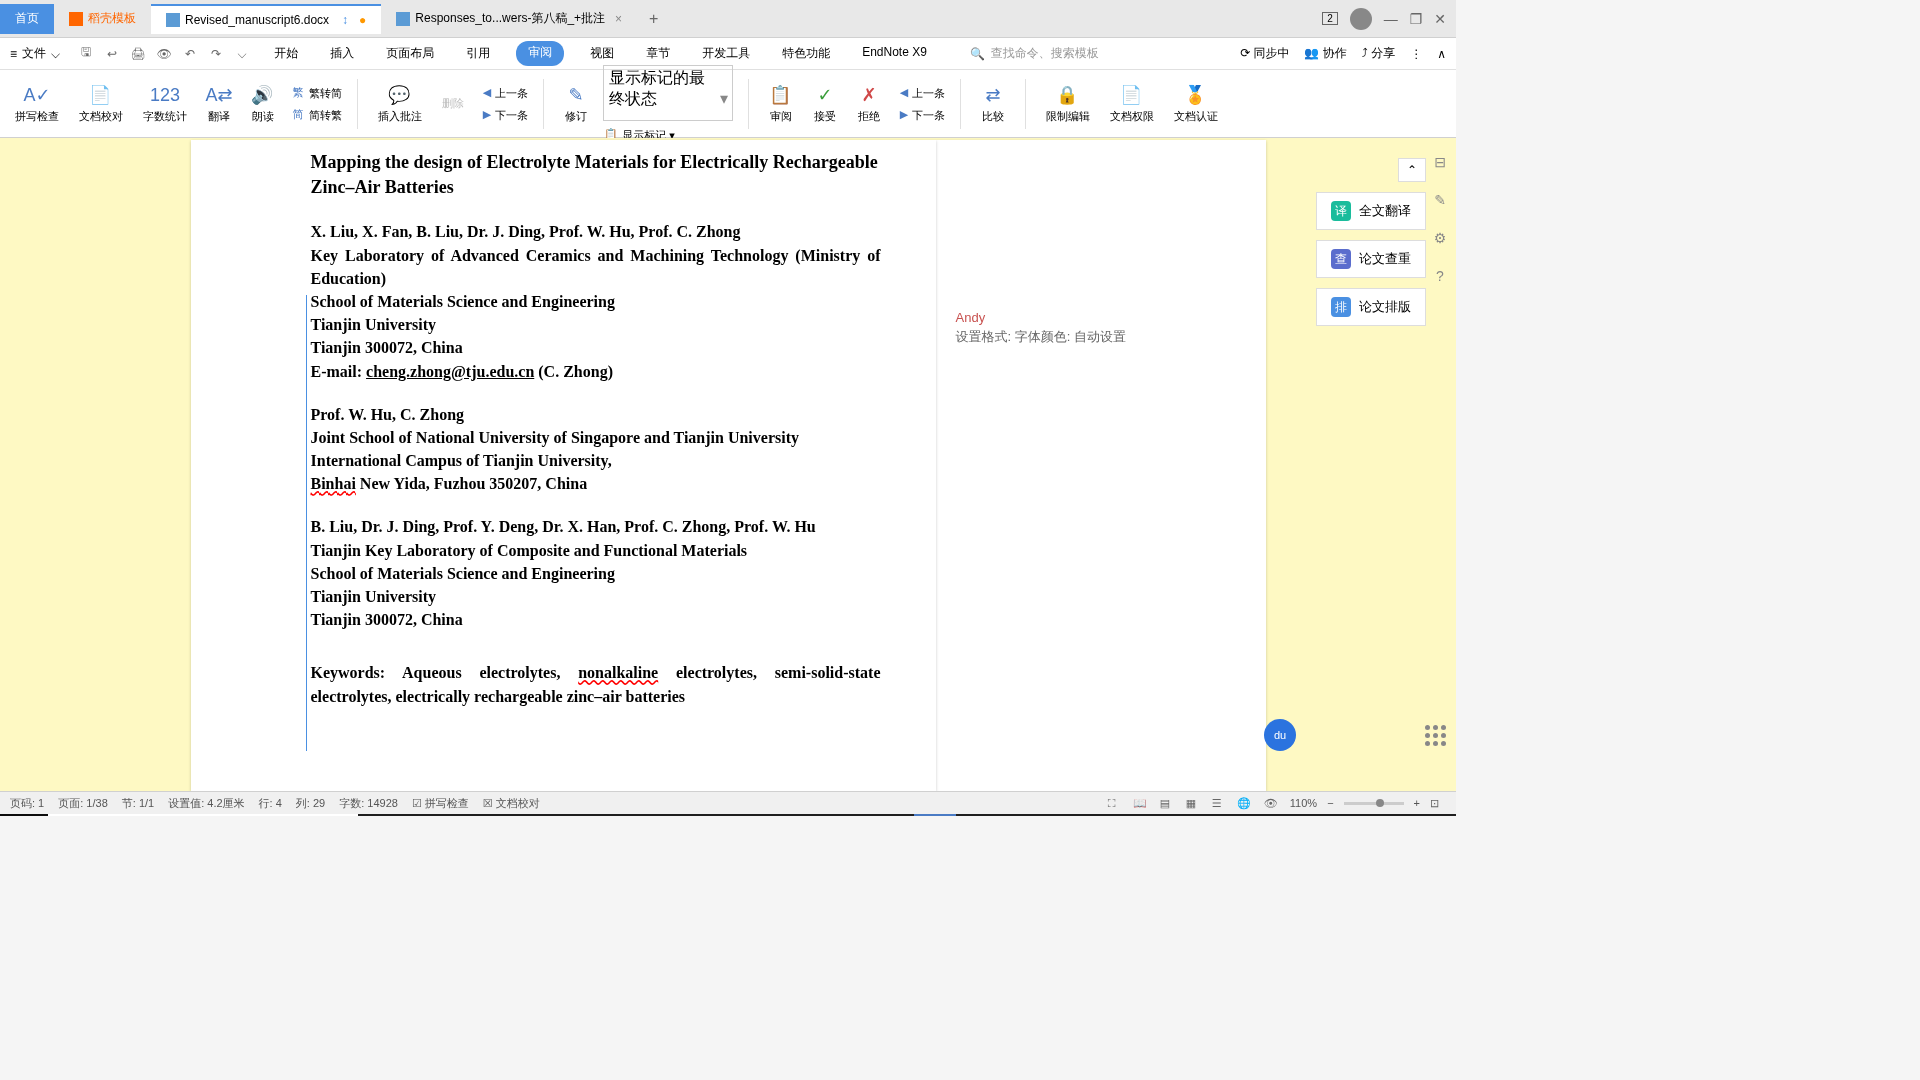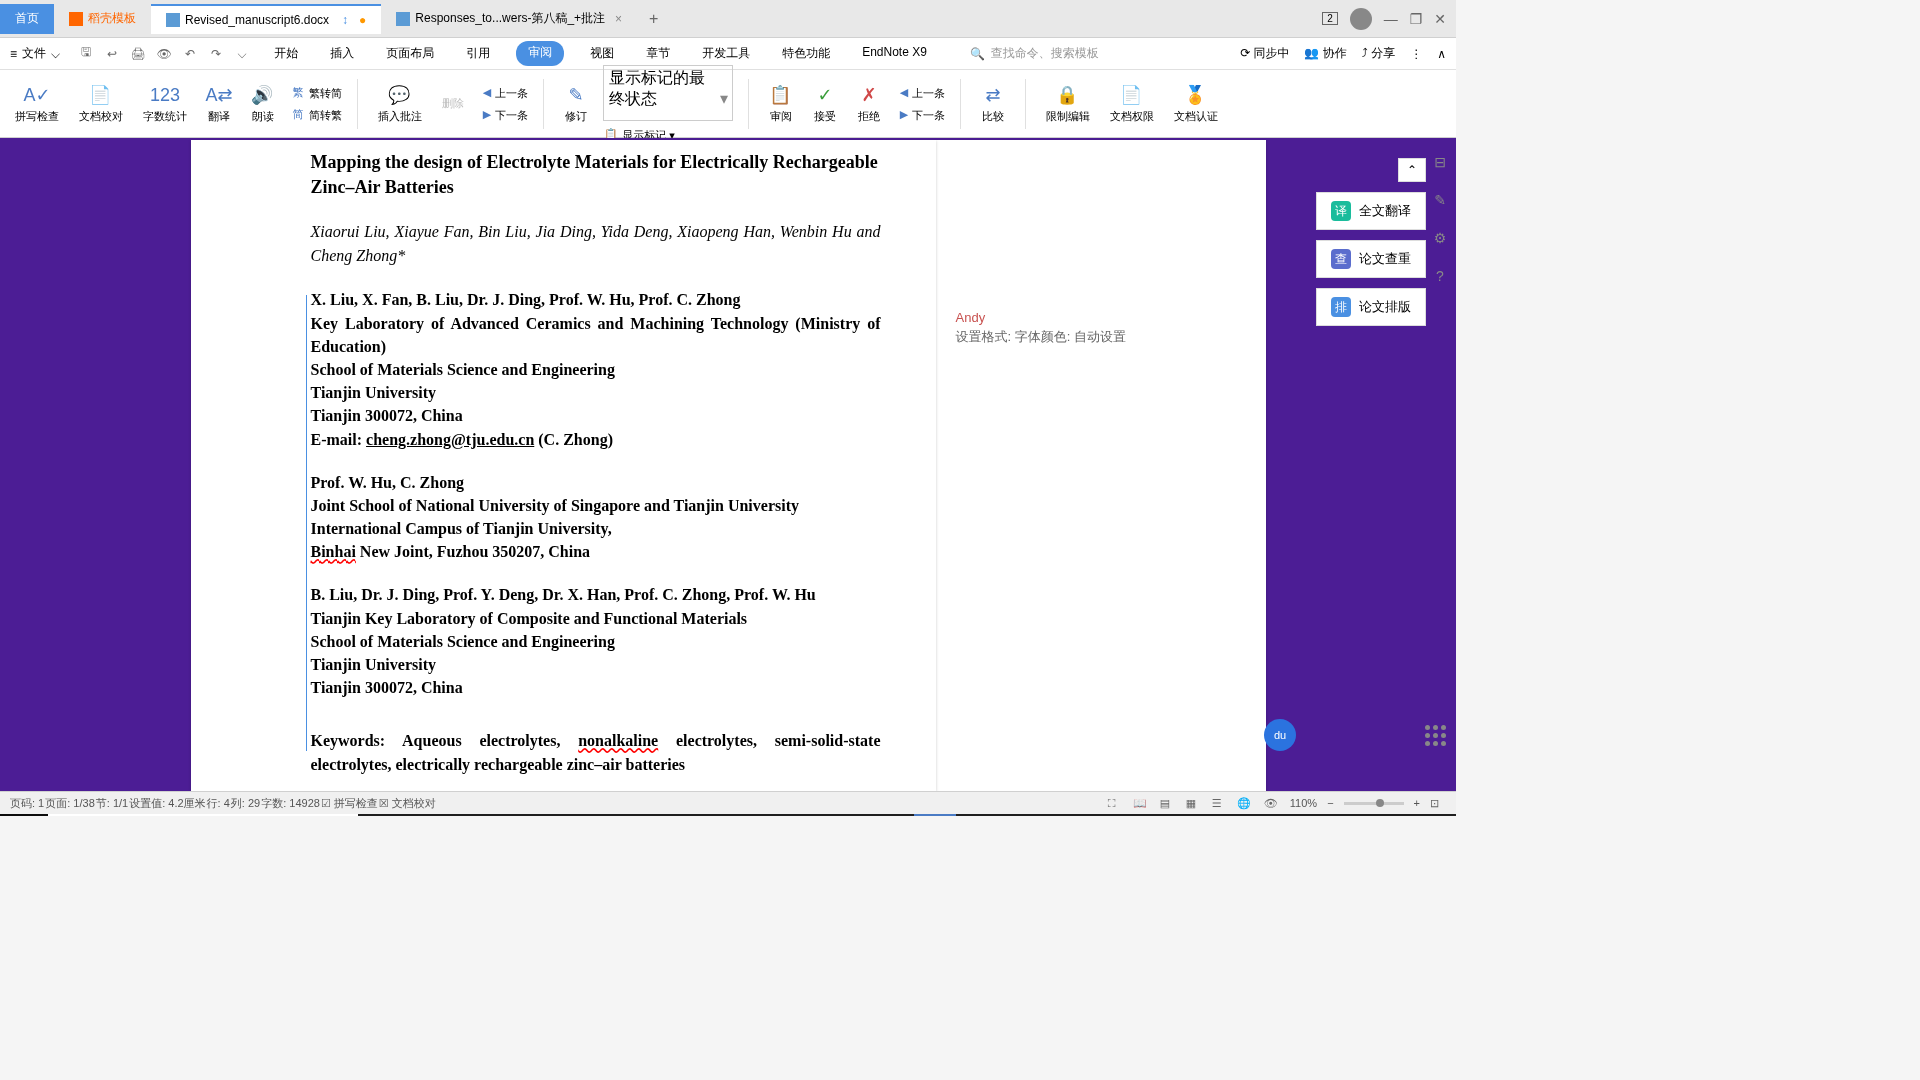--- a/index.html
+++ b/index.html
@@ -83,21 +83,21 @@
     .ribbon-stacked { display: flex; flex-direction: column; gap: 6px; font-size: 11px;}
     .ribbon-icon { width: 24px; height: 24px; display: flex; align-items: center; justify-content: center; color: #4a7bc4; font-size: 18px; }
     .ribbon-icon-sm { width: 16px; height: 16px; display: inline-flex; align-items: center; justify-content: center; color: #4a7bc4; }
     .ribbon-divider { width: 1px; height: 50px; background: #e0e0e0; margin: 0 5px; }
     .dropdown-box { border: 1px solid #ccc; padding: 2px 15px 10px 5px; font-size: 16px; position: relative; width: 130px; }
     .dropdown-box::after { content: "▾"; position: absolute; right: 4px; color: #888; }
     
     
     .doc-container {
       height: 653px;
-      background: #4c1d95;
+      background: #fef9c3;
       display: flex;
       position: relative;
     }
     .doc-scroll {
       flex: 1;
       display: flex;
       justify-content: center;
       overflow: hidden;
       padding-top: 0;
     }
@@ -170,21 +170,21 @@
     
     
     .status-bar {
       height: 23px;
       background: #f0f0f0;
       border-top: 1px solid #d0d0d0;
       display: flex;
       align-items: center;
       padding: 0 10px;
       font-size: 11px;
-      gap: 1px;
+      gap: 14px;
       color: #555;
     }
     .status-bar .check { display: flex; align-items: center; gap: 3px; }
     .status-right { margin-left: auto; display: flex; align-items: center; gap: 10px; }
     .view-btn { width: 16px; height: 16px; color: #666; cursor: pointer; display:flex; align-items:center; }
     
     
     .baidu-float {
       position: absolute;
       bottom: 40px;
@@ -376,34 +376,33 @@
       <span>文档认证</span>
     </div>
 </div>
 
 <div class="doc-container">
   <div class="doc-scroll">
     <div class="page-wrap">
       <div class="page">
         <div class="margin-marker"></div>
         <div class="doc-title">Mapping the design of Electrolyte Materials for Electrically Rechargeable Zinc–Air Batteries</div>
-        <div class="doc-authors">Xiaorui Liu, Xiayue Fan, Bin Liu, Jia Ding, Yida Deng, Xiaopeng Han, Wenbin Hu and Cheng Zhong*</div>
         <div class="doc-para">
           <span>X. Liu, X. Fan, B. Liu, Dr. J. Ding, Prof. W. Hu, Prof. C. Zhong</span><br>
           <span>Key Laboratory of Advanced Ceramics and Machining Technology (Ministry of Education)</span><br>
           <span>School of Materials Science and Engineering</span><br>
           <span>Tianjin University</span><br>
           <span>Tianjin 300072, China</span><br>
           <span>E-mail: </span><span style="text-decoration:underline">cheng.zhong@tju.edu.cn</span><span> (C. Zhong)</span>
         </div>
         <div class="doc-para" style="position:relative">
           <span>Prof. W. Hu, C. Zhong</span><br>
           <span>Joint School of National University of Singapore and Tianjin University</span><br>
           <span>International Campus of Tianjin University,</span><br>
-          <span class="underline-wave">Binhai</span><span> New Joint, Fuzhou 350207, China</span>
+          <span class="underline-wave">Binhai</span><span> New Yida, Fuzhou 350207, China</span>
           
         </div>
         <div class="doc-para">
           <span>B. Liu, Dr. J. Ding, Prof. Y. Deng, Dr. X. Han, Prof. C. Zhong, Prof. W. Hu</span><br>
           <span>Tianjin Key Laboratory of Composite and Functional Materials</span><br>
           <span>School of Materials Science and Engineering</span><br>
           <span>Tianjin University</span><br>
           <span>Tianjin 300072, China</span>
         </div>
         <div class="doc-para" style="margin-top:30px">

